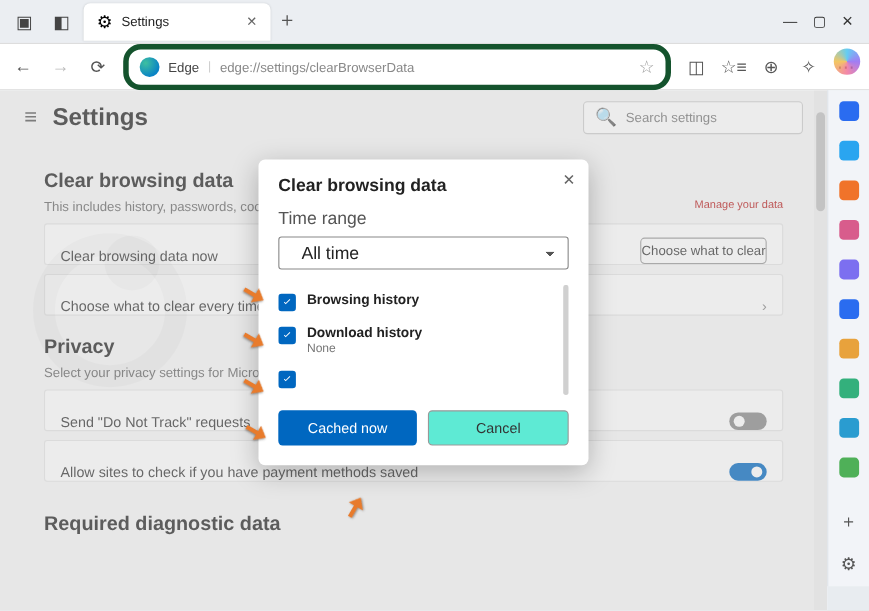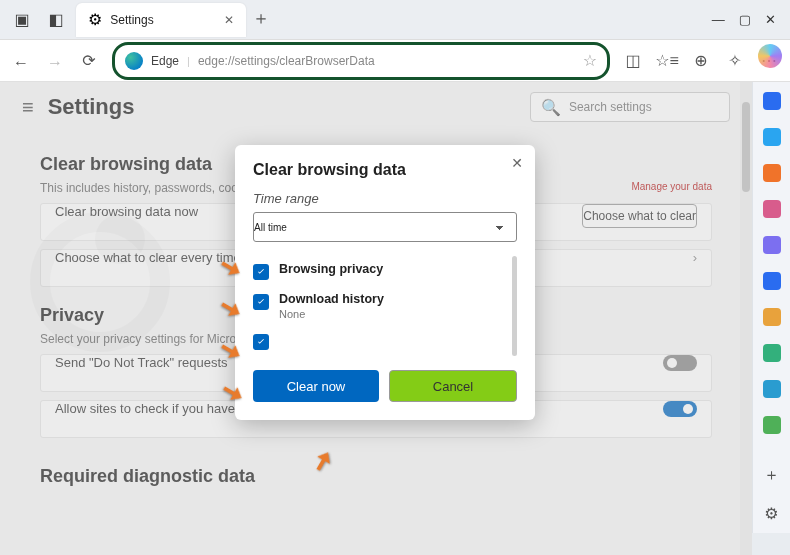--- a/index.html
+++ b/index.html
@@ -11,21 +11,21 @@
 .tb-btn { width: 28px; height: 28px; display: flex; align-items: center; justify-content: center; color: #444; }
 .tab { display: flex; align-items: center; gap: 8px; background: #fff; height: 34px; padding: 0 12px; border-radius: 6px 6px 0 0; min-width: 170px; box-shadow: 0 0 2px rgba(0,0,0,.1); }
 .tab .tabtitle { font-size: 12px; color: #222; flex: 1; }
 .tab .x { font-size: 12px; color: #666; }
 .newtab { width: 28px; height: 28px; color: #555; font-size: 18px; }
 .wincontrols { margin-left: auto; display: flex; gap: 14px; padding-right: 14px; color: #333; font-size: 13px; }
 
 
 .toolbar { height: 42px; background: #fff; display: flex; align-items: center; gap: 12px; padding: 0 10px; border-bottom: 1px solid #e0e0e0; }
 .nav-icn { width: 22px; color: #555; display:flex; align-items:center; justify-content:center; }
-.omnibox { flex: 1; display: flex; align-items: center; gap: 8px; height: 34px; border: 3px solid #14532d; border-radius: 16px; padding: 16px 10px; background: #fff; }
+.omnibox { flex: 1; display: flex; align-items: center; gap: 8px; height: 34px; border: 5px solid #14532d; border-radius: 16px; padding: 16px 10px; background: #fff; }
 .omnibox .edge-logo { width: 18px; height: 18px; border-radius: 50%; background: radial-gradient(circle at 30% 30%, #3ec0a0, #0a84c5 70%); }
 .omnibox .vendor { font-size: 12px; color: #444; }
 .omnibox .sep { color: #ccc; font-size: 11px; }
 .omnibox .url { font-size: 12px; color: #888; }
 .omnibox .star { margin-left: auto; color: #999; }
 .toolbar .rbtn { width: 22px; color: #555; display:flex; align-items:center; justify-content:center; }
 
 
 .rail { position: absolute; top: 82px; right: 0; width: 38px; bottom: 22px; background: #f2f4f8; border-left: 1px solid #dfe3e8; display: flex; flex-direction: column; align-items: center; gap: 18px; padding-top: 10px; }
 .rail .dot { width: 18px; height: 18px; border-radius: 4px; }
@@ -45,47 +45,47 @@
 .ham { font-size: 20px; color: #555; margin-right: 14px; }
 .page-title { font-size: 22px; font-weight: 600; color: #222; }
 .search-wrap { margin-left: auto; display: flex; align-items: center; gap: 8px; background: #fff; border: 1px solid #ccc; border-radius: 4px; height: 30px; padding: 0 10px; width: 200px; }
 .search-wrap input { border: none; outline: none; font-size: 12px; flex:1; background:transparent; color:#666 }
 
 .section { padding: 4px 40px; }
 .section h2 { font-size: 18px; font-weight: 600; margin-top: 18px; color: #222 }
 .section .desc { font-size: 12px; color: #666; margin-top: 6px; }
 .link { color: #b91c1c; font-size: 10px }
 
-.setting-row { background: #fff; border: 1px solid #e5e5e5; border-radius: 3px; height: 38px; margin-top: 8px; padding: 0 14px; display: flex; align-items: flex-start; font-size: 13px; color: #333; }
+.setting-row { background: #fff; border: 1px solid #e5e5e5; border-radius: 3px; height: 38px; margin-top: 8px; padding: 0 14px; display: flex; align-items: flex-end; font-size: 13px; color: #333; }
 .setting-row .chev { margin-left: auto; color: #888 }
 .pill-btn { margin-left: auto; border: 1px solid #999; border-radius: 4px; font-size: 12px; padding: 4px 0; background:#fff; color:#333 }
 .toggle { margin-left:auto; width:34px; height:16px; border-radius:10px; background:#888; position:relative }
 .toggle::after{content:"";position:absolute;width:10px;height:10px;border-radius:50%;background:#fff;top:3px;left:4px}
 .toggle.on{background:#0067c0}.toggle.on::after{left:20px}
 
 
 .modal { position: absolute; top: 145px; left: 235px; width: 300px; background: #fff; border-radius: 6px; box-shadow: 0 6px 24px rgba(0,0,0,.25); padding: 16px 18px 18px; z-index:50 }
 .modal .close { position: absolute; top: 10px; right: 12px; color: #666; font-size: 14px; }
 .modal h3 { font-size: 16px; font-weight: 600; color: #222; }
-.modal .label { font-size: 13px; color: #555; margin-top: 12px; font-style: italic; }
-.modal select { width: 100%; height: 30px; margin-top: 6px; font-size: 10px; border:1px solid #888; border-radius:3px; padding:0 0; background:#fff; color:#222; appearance:none;
+.modal .label { font-size: 16px; color: #555; margin-top: 12px; }
+.modal select { width: 100%; height: 30px; margin-top: 6px; font-size: 16px; border:1px solid #888; border-radius:3px; padding:0 20px; background:#fff; color:#222; appearance:none;
   background-image: linear-gradient(45deg, transparent 50%, #555 50%), linear-gradient(135deg, #555 50%, transparent 50%);
   background-position: calc(100% - 16px) 13px, calc(100% - 12px) 13px;
   background-size: 4px 4px, 4px 4px; background-repeat:no-repeat;}
 .modal .list { margin-top: 14px; max-height: 180px; overflow: hidden; position:relative; padding-right: 10px;}
 .modal .list::after{content:"";position:absolute;right:0;top:0;height:100%;width:5px;background:#d0d0d0;border-radius:3px}
 .opt { display: flex; gap: 10px; padding: 6px 0; }
 .cb { width: 16px; height: 16px; border-radius: 3px; background: #0067c0; display:flex; align-items:center; justify-content:center; flex-shrink:0; margin-top:2px }
 .cb svg{width:10px;height:10px;fill:#fff}
 .opt .t1 { font-size: 12.5px; font-weight: 600; color: #222 }
 .opt .t2 { font-size: 11px; color: #777; margin-top:2px }
 .modal .btnrow { display: flex; gap: 10px; margin-top: 14px }
 .modal .btn { flex: 1; height: 32px; border-radius: 4px; font-size: 13px; border:none; cursor:pointer }
 .primary { background: #0067c0; color: #fff }
-.secondary { background: #84cc16; border: 1px solid #999 !important; color:#333 }
+.secondary { background: #5eead4; border: 1px solid #999 !important; color:#333 }
 
 
 .arrow { position: absolute; width: 22px; height: 22px; z-index:60; transform-origin:center }
 .arrow svg{width:100%;height:100%;fill:#e87b2c;filter:drop-shadow(0 1px 1px rgba(0,0,0,.4))}
 
 
 .wm { position:absolute; left:30px; top:130px; width:140px; height:140px; border:20px solid rgba(0,0,0,.03); border-radius:50%; z-index:0 }
 .wm::after{content:"";position:absolute;left:45px;top:-18px;width:50px;height:50px;border-radius:50%;background:rgba(0,0,0,.03)}
 
 
@@ -202,21 +202,21 @@
     <option>All time</option>
   </select>
   <div class="list" id="opt-list">
       <div class="opt">
         <div class="cb">
           <svg viewBox="0 0 24 24">
             <path d="M9 16l-4-4 1.4-1.4L9 13.2l8.6-8.6L19 6z"></path>
           </svg>
         </div>
         <div>
-          <div class="t1">Browsing privacy</div>
+          <div class="t1">Browsing history</div>
         </div>
       </div>
       <div class="opt">
         <div class="cb">
           <svg viewBox="0 0 24 24">
             <path d="M9 16l-4-4 1.4-1.4L9 13.2l8.6-8.6L19 6z"></path>
           </svg>
         </div>
         <div>
           <div class="t1">Download history</div>
@@ -225,21 +225,21 @@
       </div>
       <div class="opt">
         <div class="cb">
           <svg viewBox="0 0 24 24">
             <path d="M9 16l-4-4 1.4-1.4L9 13.2l8.6-8.6L19 6z"></path>
           </svg>
         </div>
       </div>
     </div>
   <div class="btnrow">
-    <button class="btn primary">Clear now</button>
+    <button class="btn primary">Cached now</button>
     <button class="btn secondary">Cancel</button>
   </div>
 </div>
 
 <div class="arrow" style="top:255px;left:220px;transform:rotate(30deg)"><svg viewBox="0 0 24 24">
       <path d="M2 12 L14 12 L14 6 L24 14 L14 22 L14 16 L2 16 Z"></path>
     </svg></div>
 <div class="arrow" style="top:296px;left:220px;transform:rotate(30deg)"><svg viewBox="0 0 24 24">
       <path d="M2 12 L14 12 L14 6 L24 14 L14 22 L14 16 L2 16 Z"></path>
     </svg></div>

